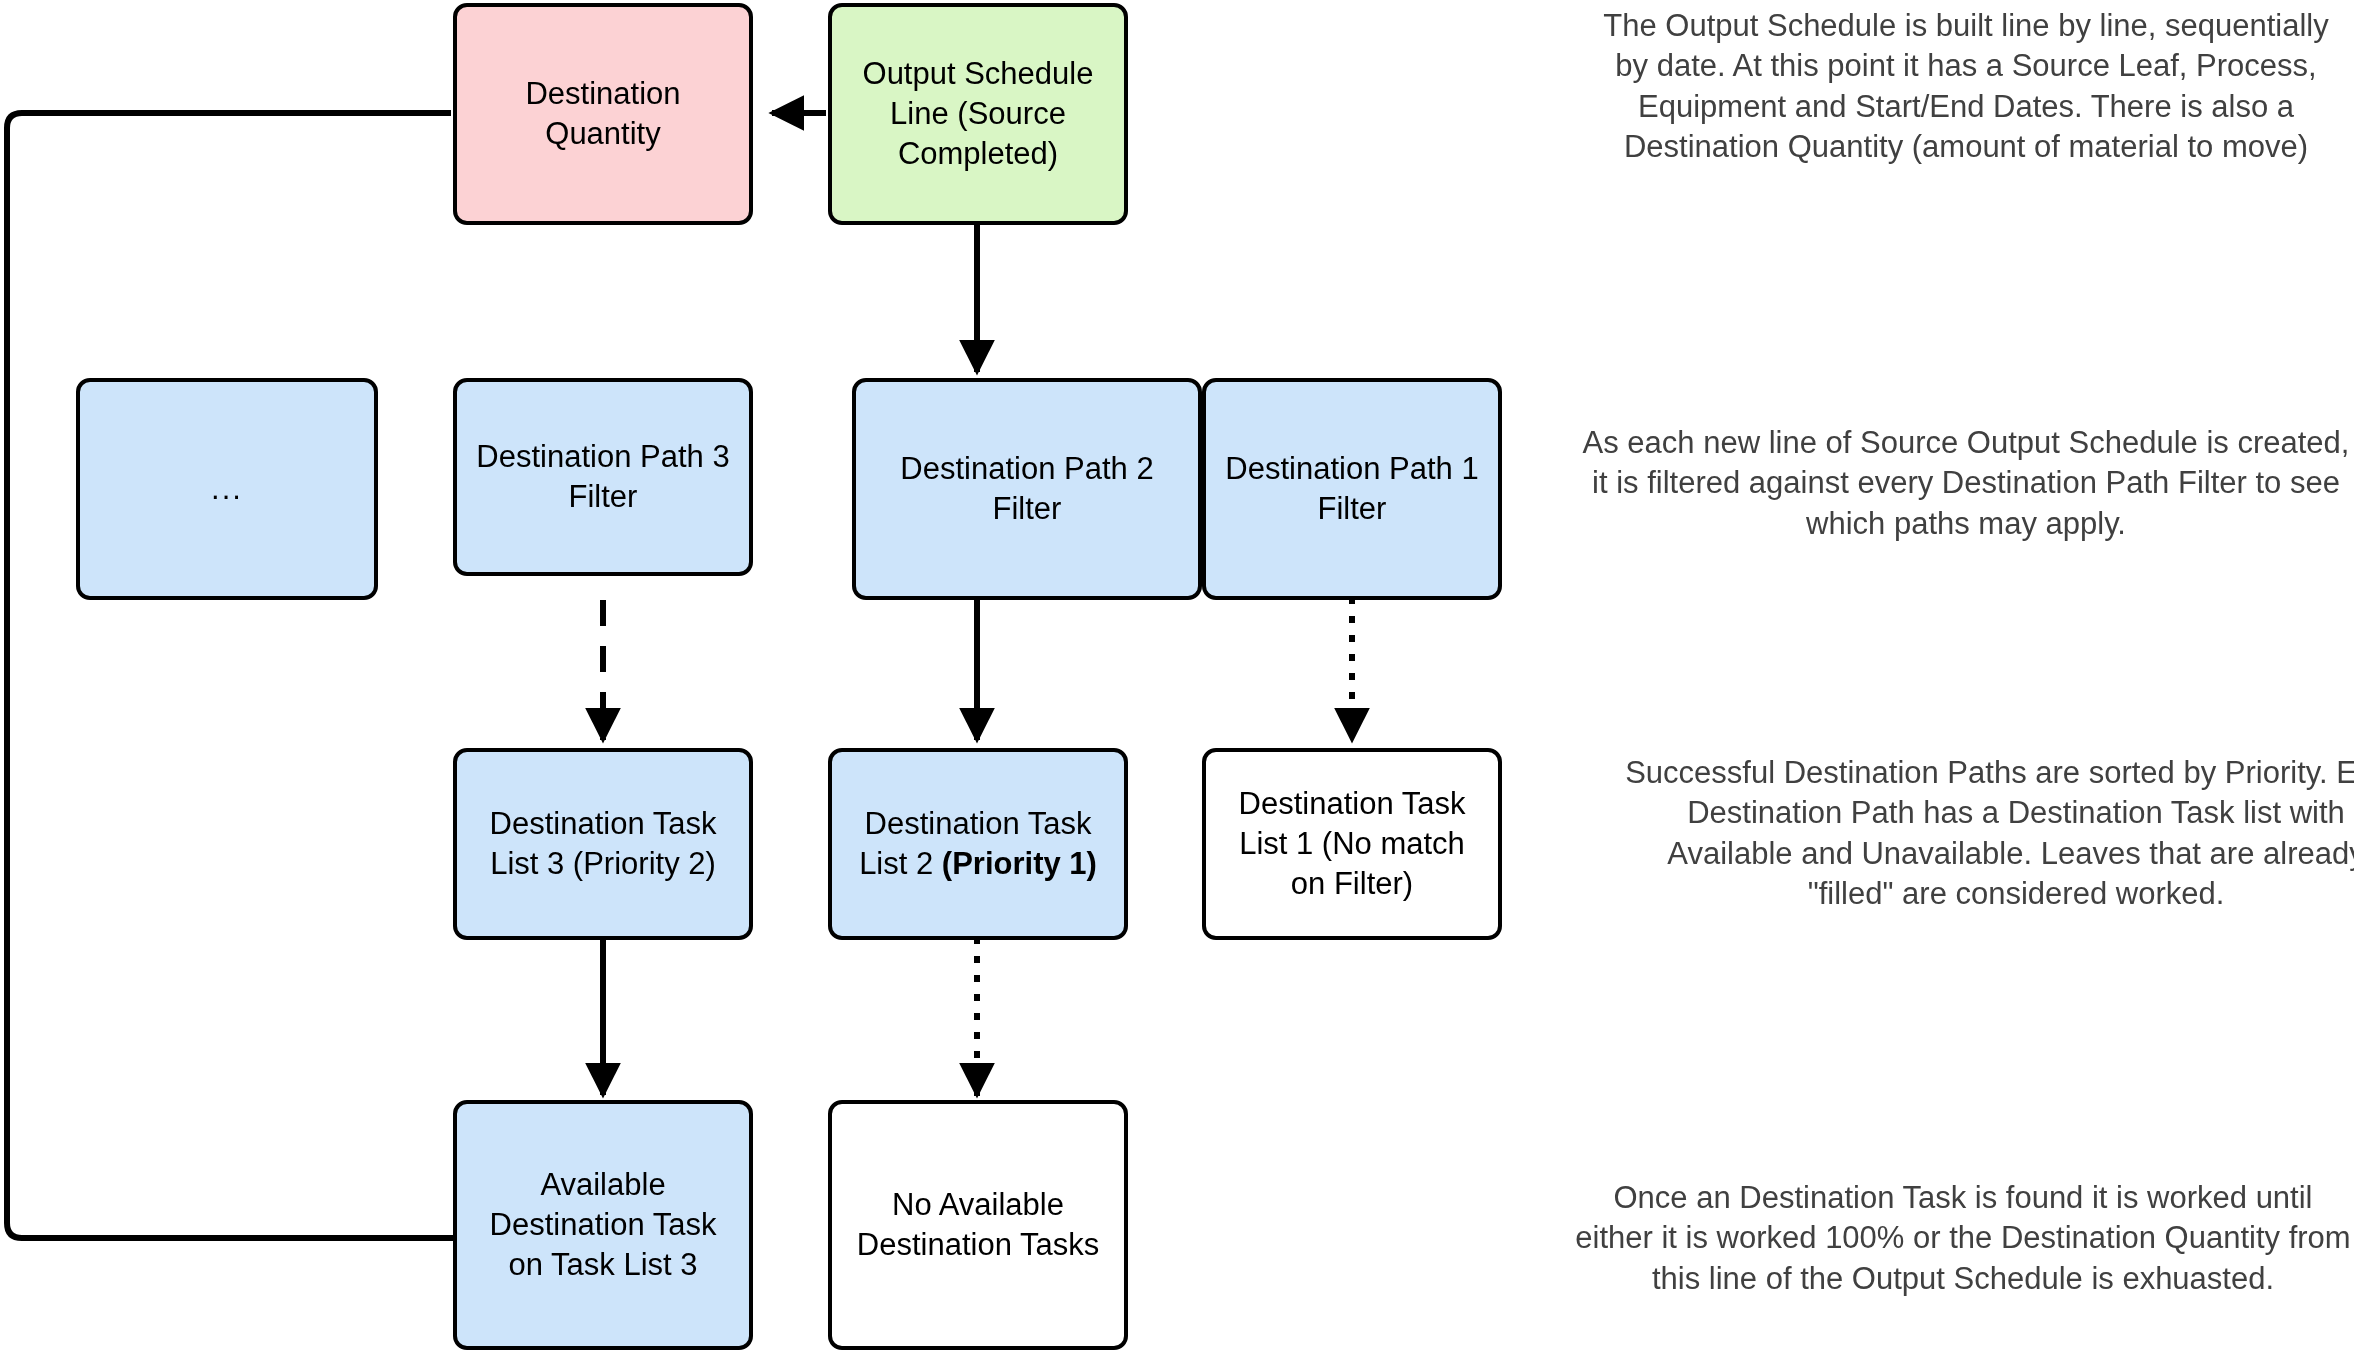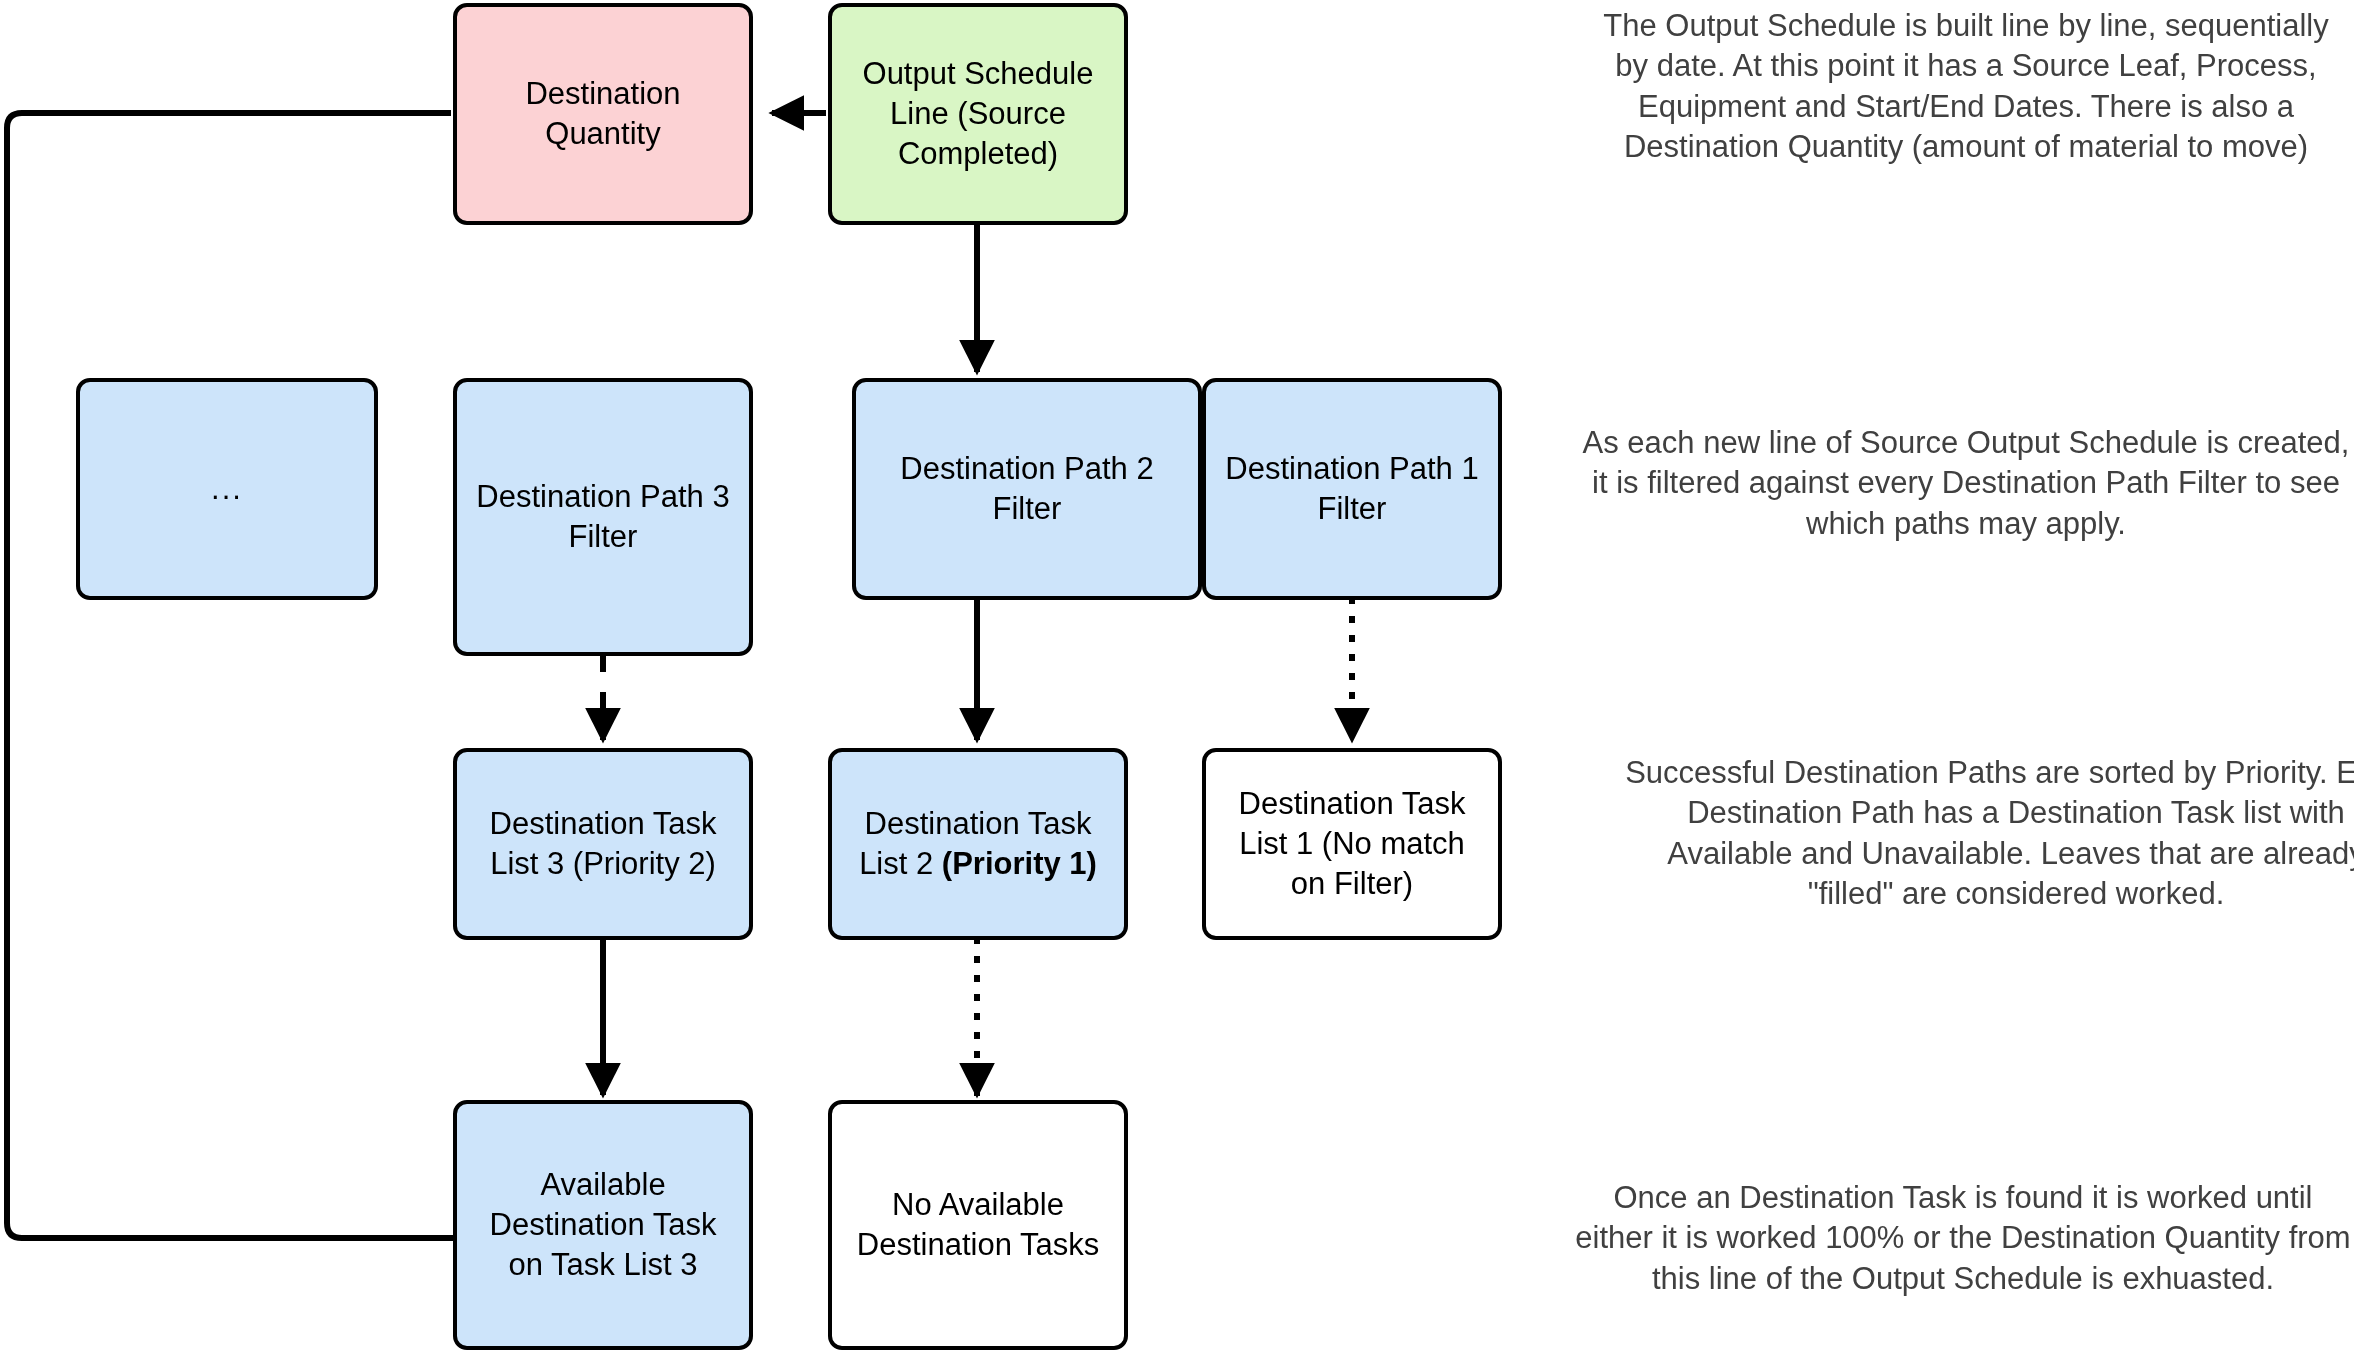--- a/index.html
+++ b/index.html
@@ -92,21 +92,21 @@
   </div>
 
   <div class="node fill-green" style="left:828px; top:3px; width:300px; height:222px;">
     <span class="txt">Output Schedule Line (Source Completed)</span>
   </div>
 
   <div class="node fill-blue" style="left:76px; top:378px; width:302px; height:222px;">
     <span class="txt ellipsis">...</span>
   </div>
 
-  <div class="node fill-blue" style="left:453px; top:378px; width:300px; height:278px;">
+  <div class="node fill-blue" style="left:453px; top:378px; width:300px; height:198px;">
     <span class="txt">Destination Path 3 Filter</span>
   </div>
 
   <div class="node fill-blue" style="left:828px; top:378px; width:350px; height:222px;margin-left:24px;">
     <span class="txt">Destination Path 2 Filter</span>
   </div>
 
   <div class="node fill-blue" style="left:1202px; top:378px; width:300px; height:222px;">
     <span class="txt">Destination Path 1 Filter</span>
   </div>

